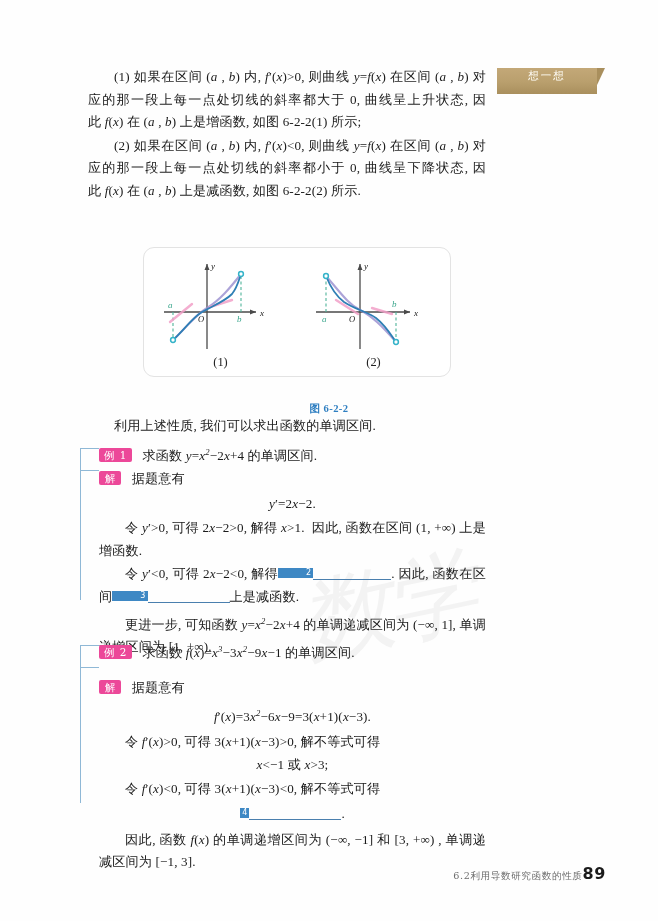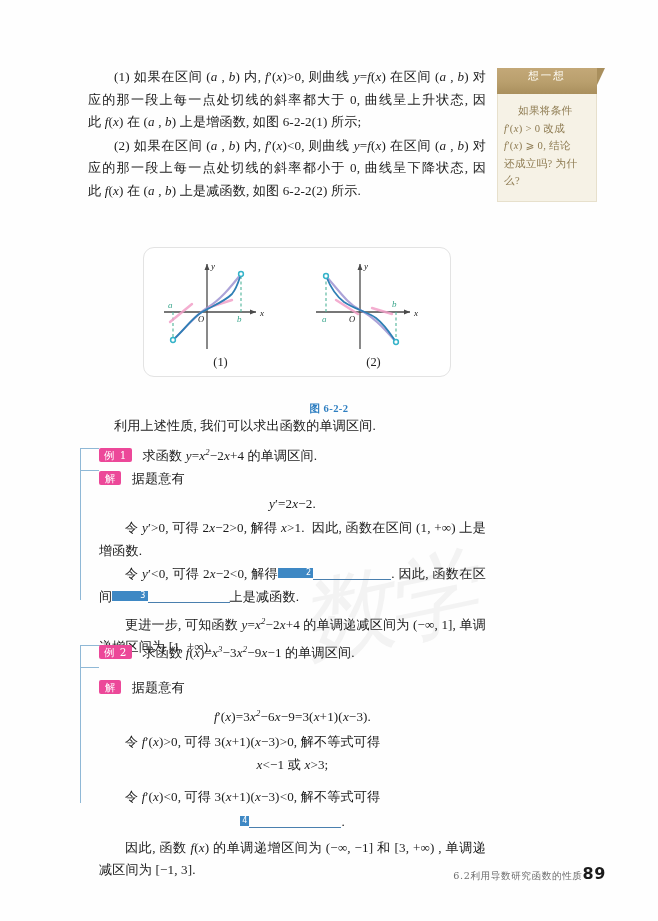--- a/index.html
+++ b/index.html
@@ -213,27 +213,20 @@
       (1)&nbsp;如果在区间&nbsp;(<span class="mi">a</span>&nbsp;,&nbsp;<span class="mi">b</span>)&nbsp;内,&nbsp;<span class="mi">f</span>′(<span class="mi">x</span>)&gt;0,&nbsp;则曲线&nbsp;<span class="mi">y</span>=<span class="mi">f</span>(<span class="mi">x</span>)&nbsp;在区间&nbsp;(<span class="mi">a</span>&nbsp;,&nbsp;<span class="mi">b</span>)&nbsp;对应的那一段上每一点处切线的斜率都大于&nbsp;0,&nbsp;曲线呈上升状态,&nbsp;因此&nbsp;<span class="mi">f</span>(<span class="mi">x</span>)&nbsp;在&nbsp;(<span class="mi">a</span>&nbsp;,&nbsp;<span class="mi">b</span>)&nbsp;上是增函数,&nbsp;如图&nbsp;6-2-2(1)&nbsp;所示;
     </p>
     <p class="para indent">
       (2)&nbsp;如果在区间&nbsp;(<span class="mi">a</span>&nbsp;,&nbsp;<span class="mi">b</span>)&nbsp;内,&nbsp;<span class="mi">f</span>′(<span class="mi">x</span>)&lt;0,&nbsp;则曲线&nbsp;<span class="mi">y</span>=<span class="mi">f</span>(<span class="mi">x</span>)&nbsp;在区间&nbsp;(<span class="mi">a</span>&nbsp;,&nbsp;<span class="mi">b</span>)&nbsp;对应的那一段上每一点处切线的斜率都小于&nbsp;0,&nbsp;曲线呈下降状态,&nbsp;因此&nbsp;<span class="mi">f</span>(<span class="mi">x</span>)&nbsp;在&nbsp;(<span class="mi">a</span>&nbsp;,&nbsp;<span class="mi">b</span>)&nbsp;上是减函数,&nbsp;如图&nbsp;6-2-2(2)&nbsp;所示.
     </p>
   </div>
 
   <div class="note">
     <div class="note-ribbon">
       <div class="note-ribbon-label">想一想</div>
-    </div>
-    <div class="note-body">
-      <span class="nindent">如果将条件</span>
-      <span><span class="mi">f</span>′(<span class="mi">x</span>)&nbsp;&gt;&nbsp;0&nbsp;改成</span><br>
-      <span><span class="mi">f</span>′(<span class="mi">x</span>)&nbsp;⩾&nbsp;0,&nbsp;结论</span><br>
-      <span>还成立吗? 为什</span><br>
-      <span>么?</span>
     </div>
   </div>
 
   <div class="figure-box">
     <svg width="306" height="110" viewBox="0 0 306 110" style="position:absolute;left:0;top:2px;">
 
       <g>
 
         <line x1="20" y1="62" x2="112" y2="62" stroke="#4a4a4a" stroke-width="1.3"></line>
         <polygon points="112,62 106,59.5 106,64.5" fill="#4a4a4a"></polygon>
@@ -332,21 +325,21 @@
     <p class="para" style="margin-bottom:0;">
       <span class="badge solve">解</span>
       &nbsp;&nbsp;<span>据题意有</span>
     </p>
     <p class="para" style="text-align:center;margin:2px 0 2px 0;">
       <span class="mi">f</span>′(<span class="mi">x</span>)=3<span class="mi">x</span><sup class="exp">2</sup>−6<span class="mi">x</span>−9=3(<span class="mi">x</span>+1)(<span class="mi">x</span>−3).
     </p>
     <p class="para indent">
       令&nbsp;<span class="mi">f</span>′(<span class="mi">x</span>)&gt;0,&nbsp;可得&nbsp;3(<span class="mi">x</span>+1)(<span class="mi">x</span>−3)&gt;0,&nbsp;解不等式可得
     </p>
-    <p class="para" style="text-align:center;margin:1px 0 9px 0;">
+    <p class="para" style="text-align:center;margin:1px 0 1px 0;">
       <span class="mi">x</span>&lt;−1&nbsp;或&nbsp;<span class="mi">x</span>&gt;3;
     </p>
     <p class="para indent">
       令&nbsp;<span class="mi">f</span>′(<span class="mi">x</span>)&lt;0,&nbsp;可得&nbsp;3(<span class="mi">x</span>+1)(<span class="mi">x</span>−3)&lt;0,&nbsp;解不等式可得
     </p>
     <p class="para" style="text-align:center;margin:3px 0 3px 0;">
       <span class="blank-num">4</span><span class="blank" style="width:92px;"></span>.
     </p>
     <p class="para indent">
       因此,&nbsp;函数&nbsp;<span class="mi">f</span>(<span class="mi">x</span>)&nbsp;的单调递增区间为&nbsp;(−∞,&nbsp;−1]&nbsp;和&nbsp;[3,&nbsp;+∞)&nbsp;,&nbsp;单调递减区间为&nbsp;[−1,&nbsp;3].

